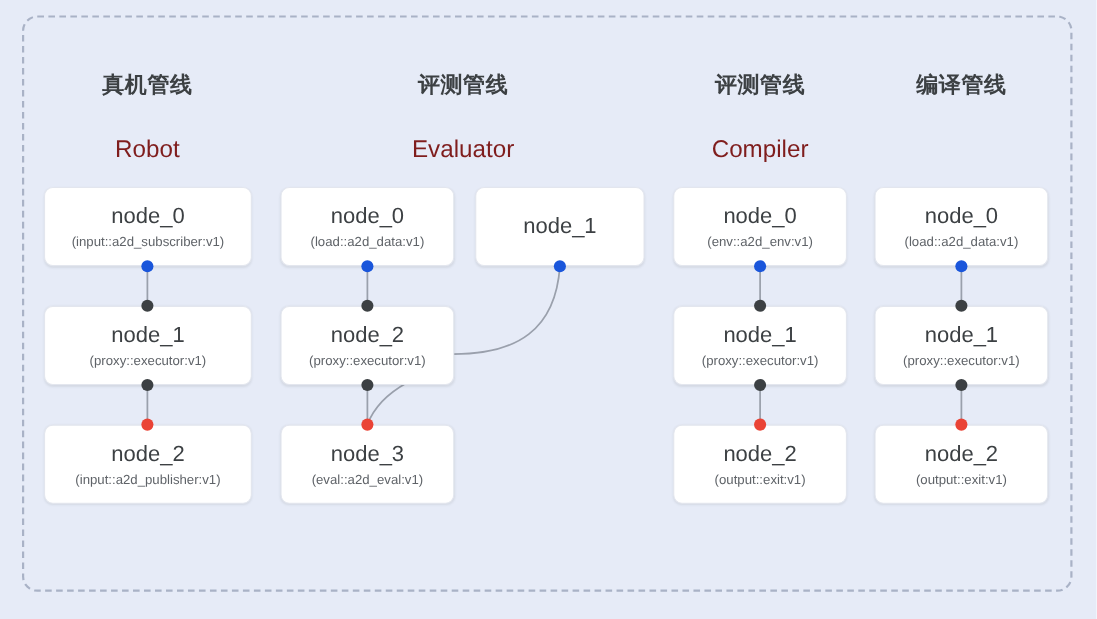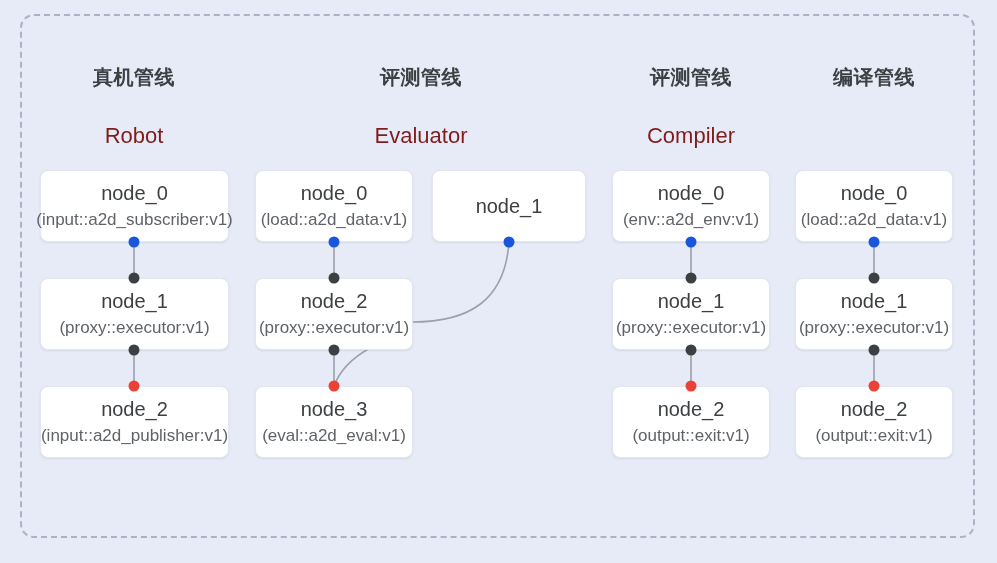--- a/index.html
+++ b/index.html
@@ -66,21 +66,21 @@
     align-items: center;
     justify-content: center;
     text-align: center;
   }
   .node-title {
     font-size: 20px;
     color: #3c4043;
     line-height: 1.45;
   }
   .node-sub {
-    font-size: 17px;
+    font-size: 12px;
     color: #5f6368;
     line-height: 1.45;
     white-space: nowrap;
   }
   .port {
     position: absolute;
     width: 11px;
     height: 11px;
     border-radius: 50%;
     transform: translate(-50%, -50%);

